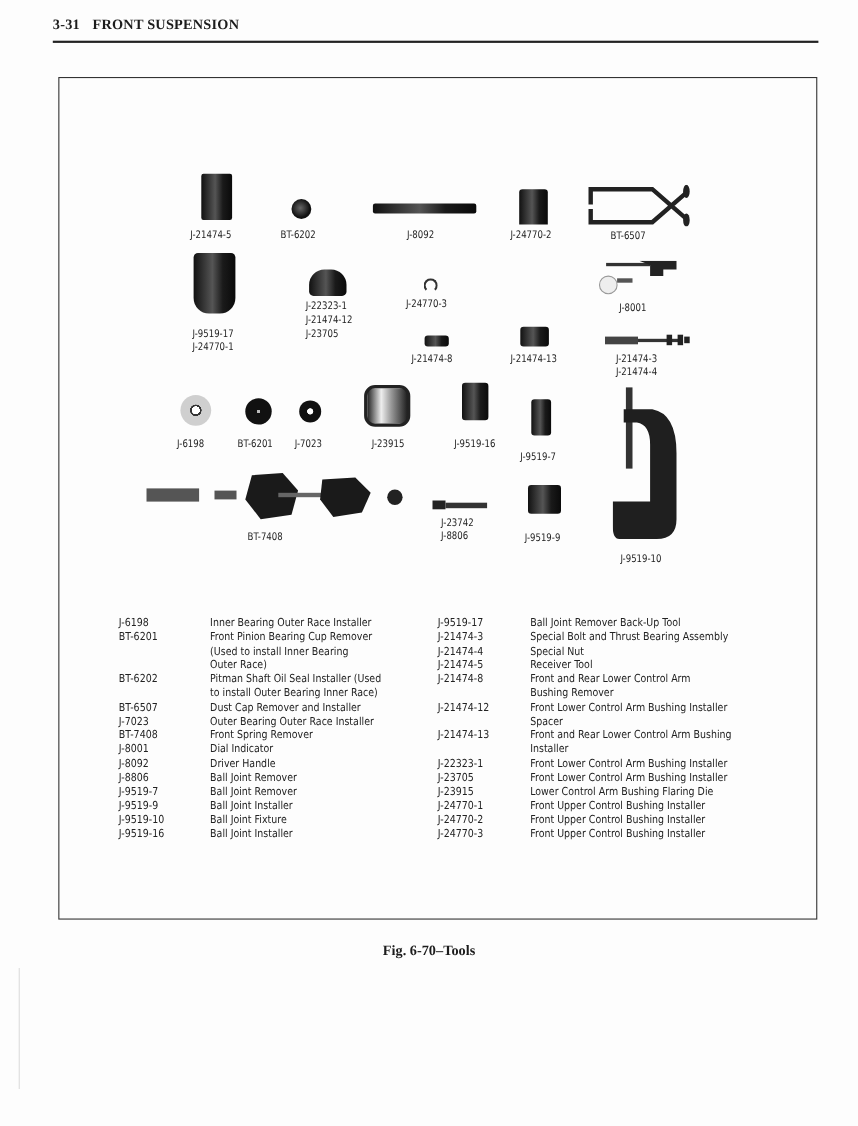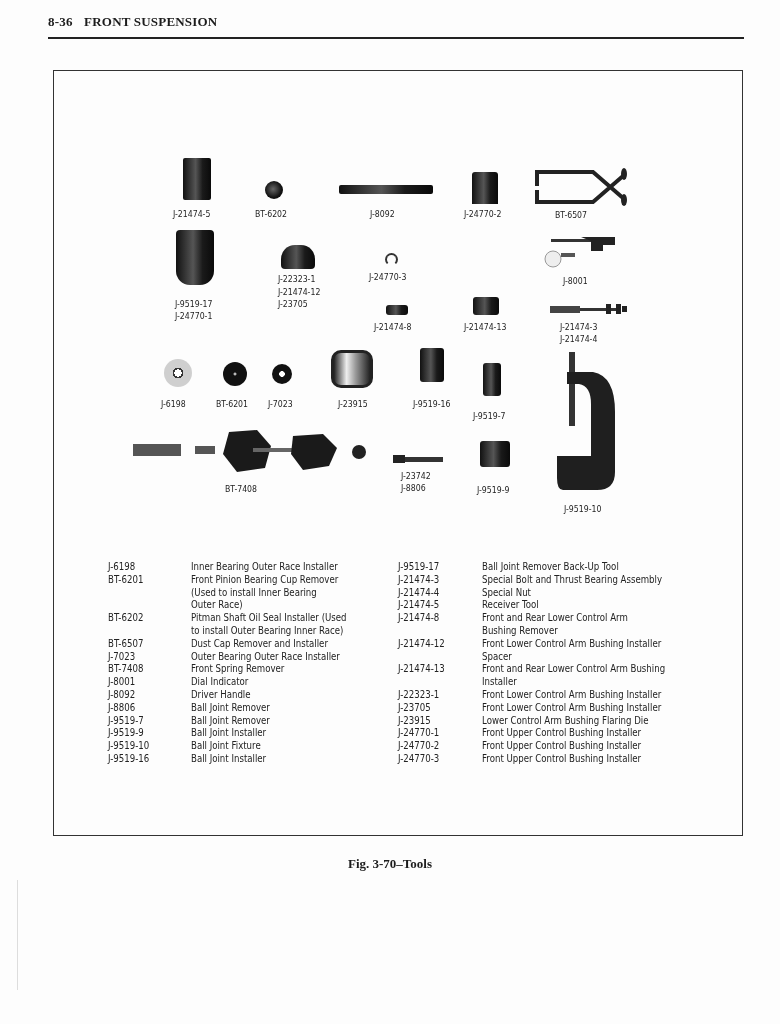--- a/index.html
+++ b/index.html
@@ -18,21 +18,21 @@
   .legend { position: absolute; font-size: 10px; line-height: 12.8px; color: #222; }
   .legend .row { position: absolute; white-space: nowrap; transform: scaleX(0.86); transform-origin: left top; }
   .caption { position: absolute; top: 856px; left: 0; width: 780px; text-align: center;
              font-family: "Liberation Serif", serif; font-weight: bold; font-size: 13px; }
   .margin-mark { position: absolute; left: 17px; top: 880px; width: 1px; height: 110px; background: #ddd; }
 </style>
 </head>
 <body>
 
 <div class="header">
-  <span class="pg">8-36</span>
+  <span class="pg">3-31</span>
   <span>FRONT SUSPENSION</span>
 </div>
 <div class="rule"></div>
 
 <div class="frame"></div>
 
 <div>
 
   <div class="tool blk" style="left:183px;top:158px;width:28px;height:42px;border-radius:2px;"></div>
   <div class="tool" style="left:265px;top:181px;width:18px;height:18px;border-radius:50%;background:radial-gradient(circle at 45% 45%,#666,#111 60%);"></div>
@@ -190,14 +190,14 @@
     <span class="row" style="left: 398px; top: 714.6px;">J-23915</span>
     <span class="row" style="left: 482px; top: 714.6px;">Lower Control Arm Bushing Flaring Die</span>
     <span class="row" style="left: 398px; top: 727.4px;">J-24770-1</span>
     <span class="row" style="left: 482px; top: 727.4px;">Front Upper Control Bushing Installer</span>
     <span class="row" style="left: 398px; top: 740.2px;">J-24770-2</span>
     <span class="row" style="left: 482px; top: 740.2px;">Front Upper Control Bushing Installer</span>
     <span class="row" style="left: 398px; top: 753px;">J-24770-3</span>
     <span class="row" style="left: 482px; top: 753px;">Front Upper Control Bushing Installer</span>
   </div>
 
-<div class="caption">Fig. 3-70–Tools</div>
+<div class="caption">Fig. 6-70–Tools</div>
 <div class="margin-mark"></div>
 
 </body></html>

